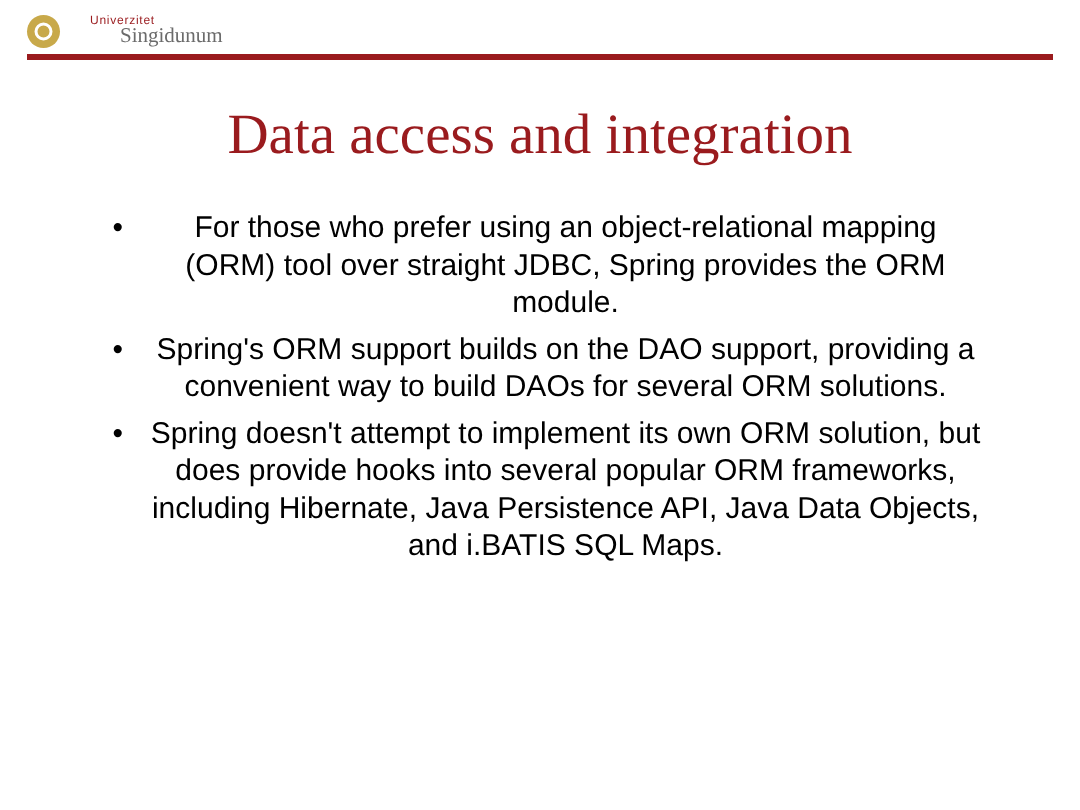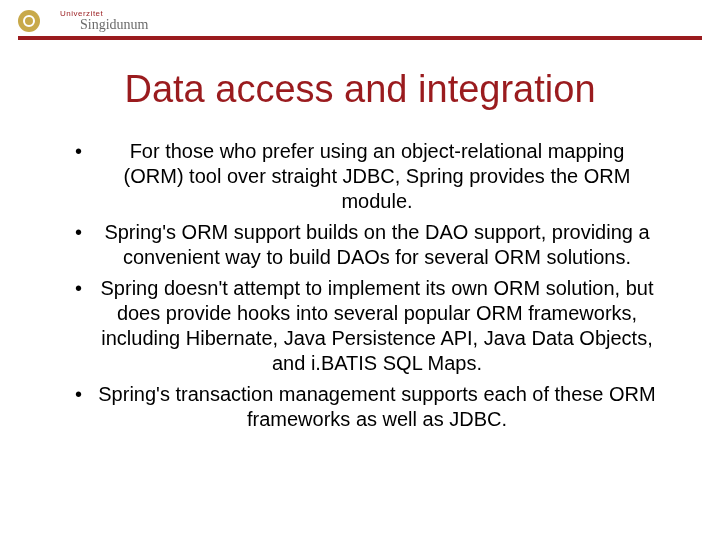--- a/index.html
+++ b/index.html
@@ -55,20 +55,21 @@
     height: 4px;
     background: #9a1b1e;
     margin-top: 4px;
   }
   .title {
     text-align: center;
     font-size: 38px;
     color: #9a1b1e;
     margin: 28px 0 28px 0;
     font-weight: normal;
+    font-family: Liberation Serif, serif;
   }
   .content {
     padding: 0 48px 0 60px;
   }
   ul.bullets {
     list-style: none;
     padding: 0;
     margin: 15px;
     text-align: center;
   }
@@ -103,15 +104,14 @@
   <div class="rule"></div>
 </div>
 
 <h1 class="title">Data access and integration</h1>
 
 <div class="content">
   <ul class="bullets">
     <li>For those who prefer using an object-relational mapping (ORM) tool over straight JDBC, Spring provides the ORM module.</li>
     <li>Spring's ORM support builds on the DAO support, providing a convenient way to build DAOs for several ORM solutions.</li>
     <li>Spring doesn't attempt to implement its own ORM solution, but does provide hooks into several popular ORM frameworks, including Hibernate, Java Persistence API, Java Data Objects, and i.BATIS SQL Maps.</li>
-    <li>Spring's transaction management supports each of these ORM frameworks as well as JDBC.</li>
   </ul>
 </div>
 
 </body></html>

